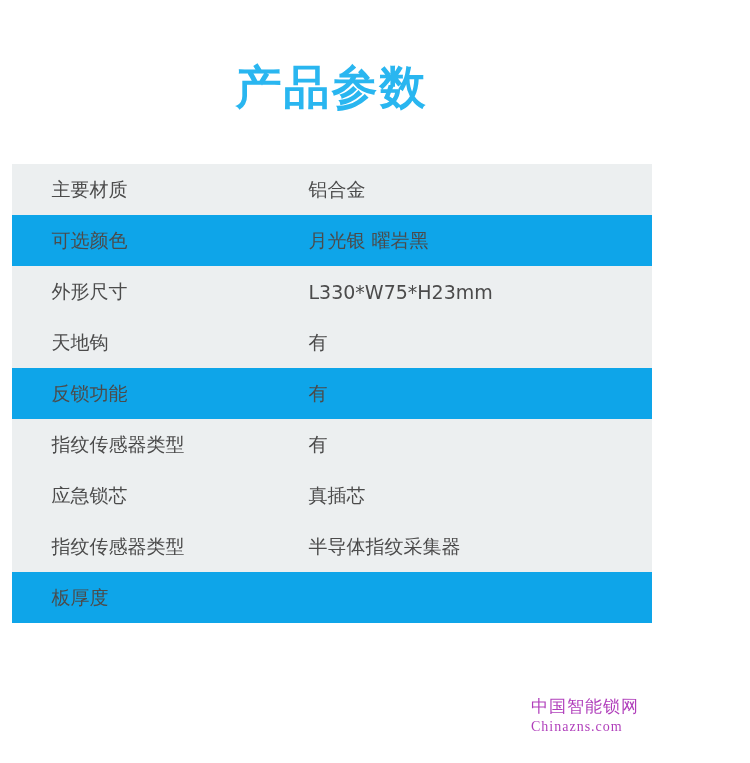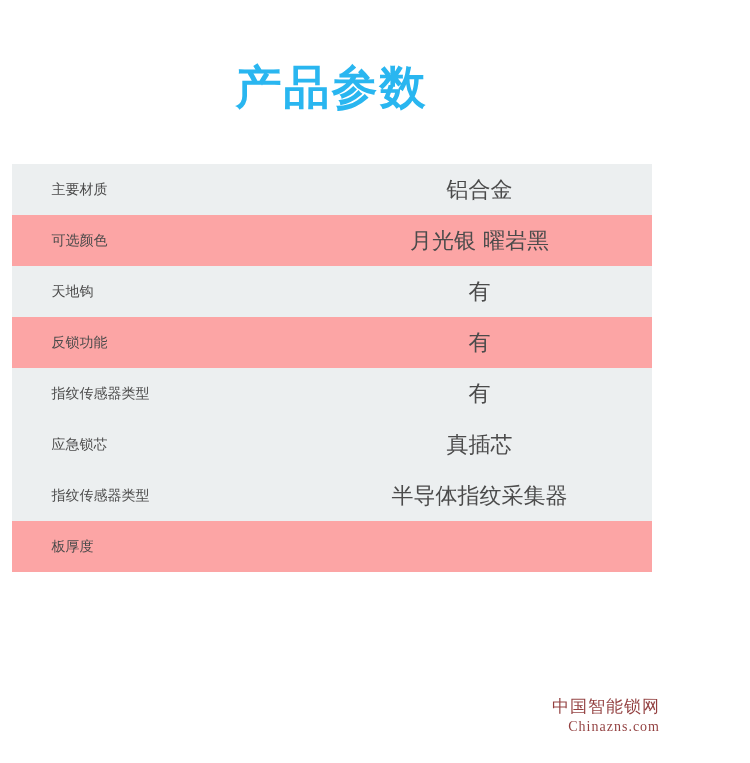--- a/index.html
+++ b/index.html
@@ -36,43 +36,42 @@
     width: 640px;
     border-collapse: collapse;
   }
   .spec-row {
     height: 51px;
   }
   .spec-row.alt {
     background: #eceff0;
   }
   .spec-row.plain {
-    background: #fca5a5;
+    background: #0ea5e9;
   }
   .cell-label {
     width: 255px;
     padding-left: 40px;
-    font-size: 14px;
+    font-size: 19px;
     color: #4b4b4b;
     font-family: "DejaVu Sans", "Liberation Sans", sans-serif;
     white-space: nowrap;
   }
   .cell-value {
-    font-size: 22px;
+    font-size: 19px;
     color: #4b4b4b;
     font-family: "DejaVu Sans", "Liberation Sans", sans-serif;
     white-space: nowrap;
-    text-align: center;
   }
   .watermark {
     position: absolute;
-    right: 3px;
+    right: 24px;
     bottom: 28px;
-    text-align: right;
-    color: #7f1d1d;
+    text-align: left;
+    color: #a21caf;
     opacity: 0.85;
     pointer-events: none;
   }
   .watermark .wm-cn {
     font-size: 17px;
     letter-spacing: 1px;
     font-family: "DejaVu Sans", "Liberation Sans", sans-serif;
     display: block;
     line-height: 1.25;
   }
@@ -95,20 +94,24 @@
     <tbody>
       <tr class="spec-row alt">
         <td class="cell-label">主要材质</td>
         <td class="cell-value">铝合金</td>
       </tr>
       <tr class="spec-row plain">
         <td class="cell-label">可选颜色</td>
         <td class="cell-value">月光银  曜岩黑</td>
       </tr>
       <tr class="spec-row alt">
+        <td class="cell-label">外形尺寸</td>
+        <td class="cell-value">L330*W75*H23mm</td>
+      </tr>
+      <tr class="spec-row alt">
         <td class="cell-label">天地钩</td>
         <td class="cell-value">有</td>
       </tr>
       <tr class="spec-row plain">
         <td class="cell-label">反锁功能</td>
         <td class="cell-value">有</td>
       </tr>
       <tr class="spec-row alt">
         <td class="cell-label">指纹传感器类型</td>
         <td class="cell-value">有</td>

